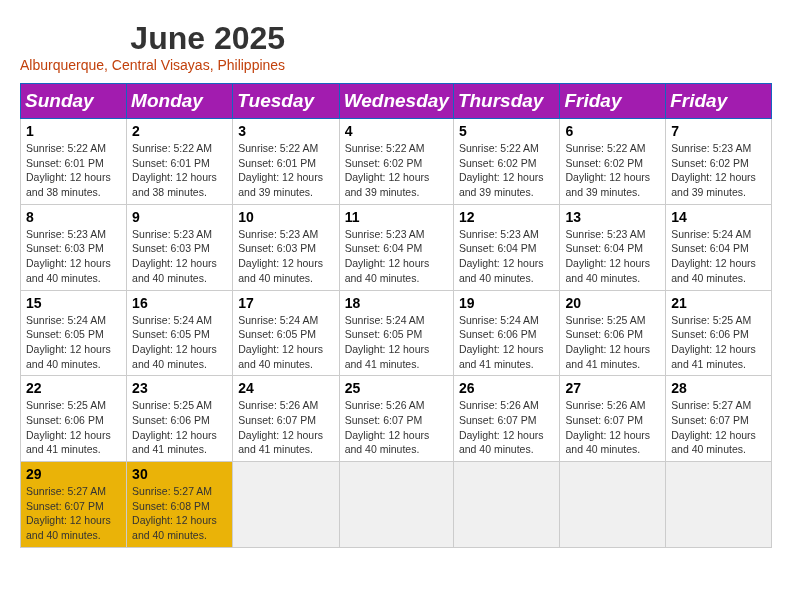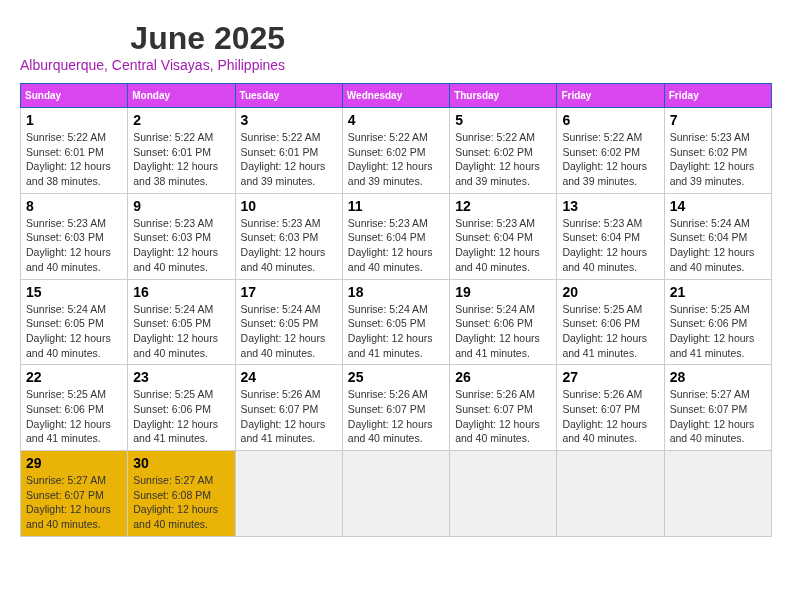--- a/index.html
+++ b/index.html
@@ -28,36 +28,37 @@
     .title-area {
       text-align: right;
     }
     .month-title {
       font-size: 32px;
       font-weight: bold;
       color: #333;
     }
     .location-title {
       font-size: 14px;
-      color: #a21caf;
+      color: #c2410c;
       text-align: right;
     }
     .calendar-table {
       width: 100%;
       border-collapse: collapse;
       font-size: 11px;
     }
     .calendar-table th {
-      background-color: #d946ef;
+      background-color: #a21caf;
       color: #fff;
       padding: 6px 4px;
       text-align: left;
-      font-size: 10px;
+      font-size: 19px;
       font-weight: bold;
       border: 1px solid #1565c0;
+      font-style: italic;
     }
     .calendar-table td {
       border: 1px solid #ccc;
       vertical-align: top;
       padding: 4px 5px;
       width: 107px;
       min-height: 80px;
       background: #fff;
     }
     .calendar-table tr:last-child td {

